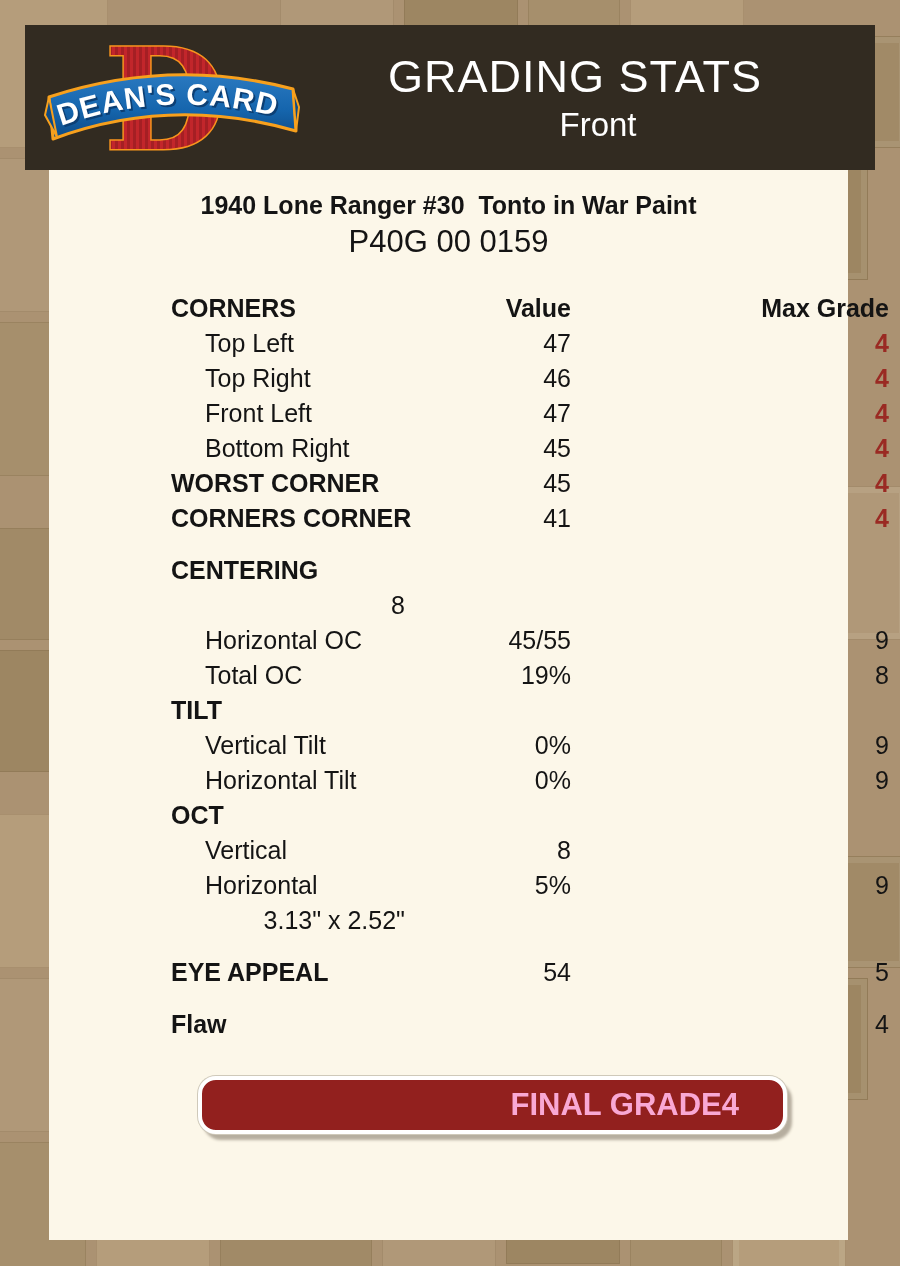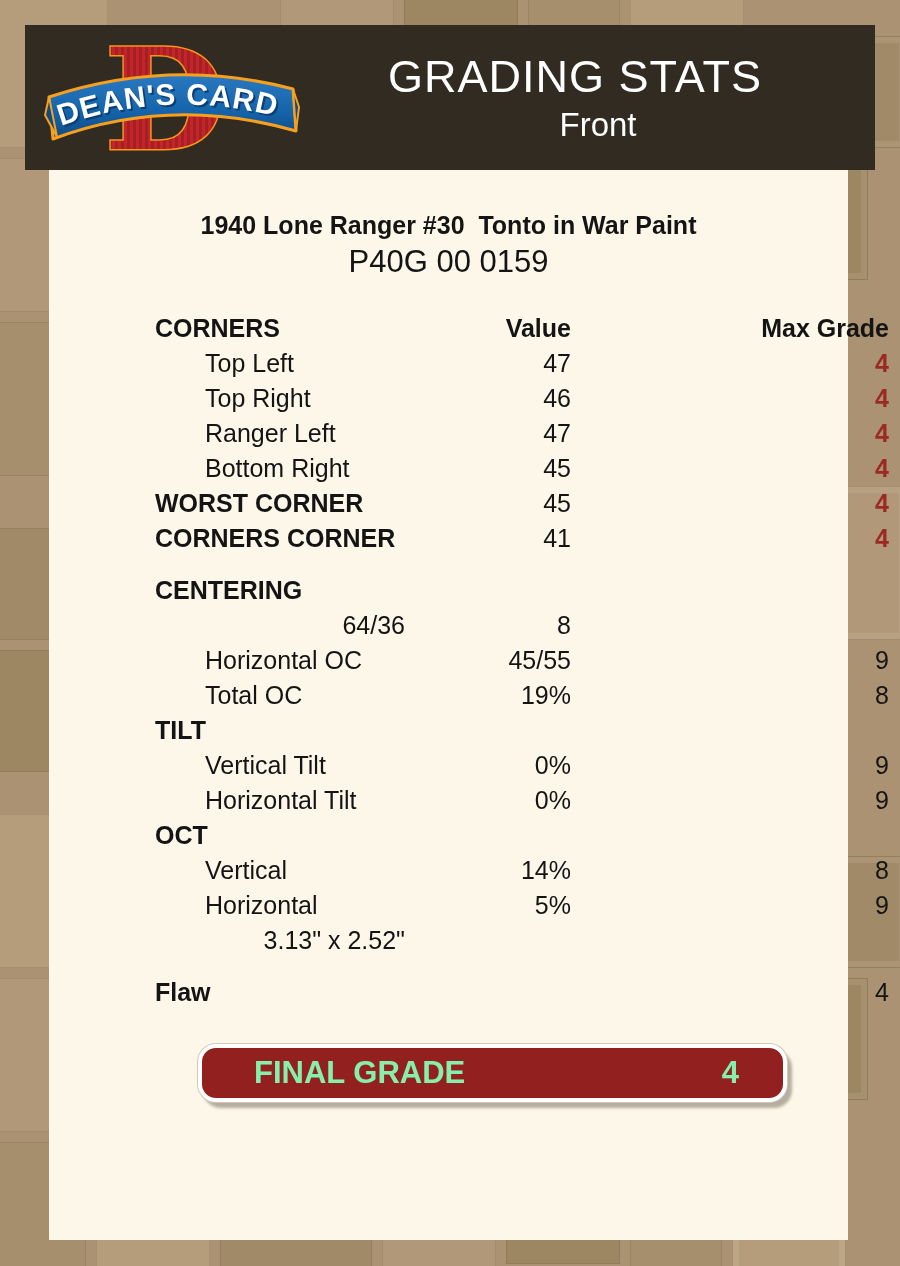--- a/index.html
+++ b/index.html
@@ -35,48 +35,48 @@
     position:absolute; left:260px; top:0; width:580px; height:145px;
     display:flex; flex-direction:column; align-items:center; justify-content:center;
     gap:4px; color:#ffffff;
   }
   .header-title { font-size:45px; letter-spacing:1px; line-height:50px; white-space:nowrap; }
   .header-subtitle { font-size:33px; line-height:38px;margin-left:46px; }
 
   
   .panel {
     position:absolute; left:49px; top:170px; width:799px; height:1070px;
-    background:#fcf7e9; z-index:1; box-sizing:border-box; padding-top:38px;
+    background:#fcf7e9; z-index:1; box-sizing:border-box; padding-top:18px;
   }
   .card-title { text-align:center; font-weight:bold; font-size:25px; line-height:35px; white-space:pre-wrap; }
   .card-id    { text-align:center; font-size:31px; line-height:37px; }
 
   
   .stats-table { margin:31px 0 0 106px; }
   .trow {
     display:grid; grid-template-columns:250px 166px 318px;
     height:35px; align-items:center; font-size:25px; line-height:35px;
   }
   .trow.gap { margin-top:17px; }
   .c1 { white-space:nowrap; }
   .c2 { text-align:right; white-space:nowrap; }
   .c3 { text-align:right; white-space:nowrap; }
-  .section .c1, .thead .c1 { font-weight:bold; }
+  .section .c1, .thead .c1 { font-weight:bold;margin-left:16px; }
   .thead .c2, .thead .c3 { font-weight:bold; }
   .item .c1 { padding-left:50px; }
   .c3.red { color:#9a2a23; font-weight:bold; }
 
   
   .final-grade {
     margin:34px 0 0 149px; width:485px; height:50px;
     background:#92201e; border:4px solid #ffffff; border-radius:18px;
     box-shadow:0 0 0 1px #cfc9ba, 5px 6px 3px #b6ae9f;
-    display:flex; align-items:center; justify-content:space-between;
+    display:flex; align-items:center; justify-content:flex-end;
     padding:0 44px 0 52px; box-sizing:content-box;
-    color:#86efac; font-weight:bold; font-size:31px;gap:24px;
+    color:#f9a8d4; font-weight:bold; font-size:31px;
   }
 </style>
 </head>
 <body>
 
 <div class="bg-collage">
     <div class="bgcard v0"></div>
     <div class="bgcard v1"></div>
     <div class="bgcard v2"></div>
     <div class="bgcard v3"></div>
@@ -184,21 +184,21 @@
         <span class="c1">Top Left</span>
         <span class="c2">47</span>
         <span class="c3 red">4</span>
       </div>
       <div class="trow item">
         <span class="c1">Top Right</span>
         <span class="c2">46</span>
         <span class="c3 red">4</span>
       </div>
       <div class="trow item">
-        <span class="c1">Ranger Left</span>
+        <span class="c1">Front Left</span>
         <span class="c2">47</span>
         <span class="c3 red">4</span>
       </div>
       <div class="trow item">
         <span class="c1">Bottom Right</span>
         <span class="c2">45</span>
         <span class="c3 red">4</span>
       </div>
       <div class="trow section">
         <span class="c1">WORST CORNER</span>
@@ -209,21 +209,20 @@
         <span class="c1">CORNERS CORNER</span>
         <span class="c2">41</span>
         <span class="c3 red">4</span>
       </div>
       <div class="trow section gap">
         <span class="c1">CENTERING</span>
         <span class="c2"></span>
         <span class="c3"></span>
       </div>
       <div class="trow item">
-        <span class="c2">64/36</span>
         <span class="c3">8</span>
       </div>
       <div class="trow item">
         <span class="c1">Horizontal OC</span>
         <span class="c2">45/55</span>
         <span class="c3">9</span>
       </div>
       <div class="trow item">
         <span class="c1">Total OC</span>
         <span class="c2">19%</span>
@@ -244,31 +243,35 @@
         <span class="c2">0%</span>
         <span class="c3">9</span>
       </div>
       <div class="trow section">
         <span class="c1">OCT</span>
         <span class="c2"></span>
         <span class="c3"></span>
       </div>
       <div class="trow item">
         <span class="c1">Vertical</span>
-        <span class="c2">14%</span>
         <span class="c3">8</span>
       </div>
       <div class="trow item">
         <span class="c1">Horizontal</span>
         <span class="c2">5%</span>
         <span class="c3">9</span>
       </div>
       <div class="trow section">
         <span class="c2">3.13" x 2.52"</span>
         <span class="c3"></span>
+      </div>
+      <div class="trow section gap">
+        <span class="c1">EYE APPEAL</span>
+        <span class="c2">54</span>
+        <span class="c3">5</span>
       </div>
       <div class="trow section gap">
         <span class="c1">Flaw</span>
         <span class="c2"></span>
         <span class="c3">4</span>
       </div>
     </div>
 
   <div class="final-grade">
     <span>FINAL GRADE</span>

